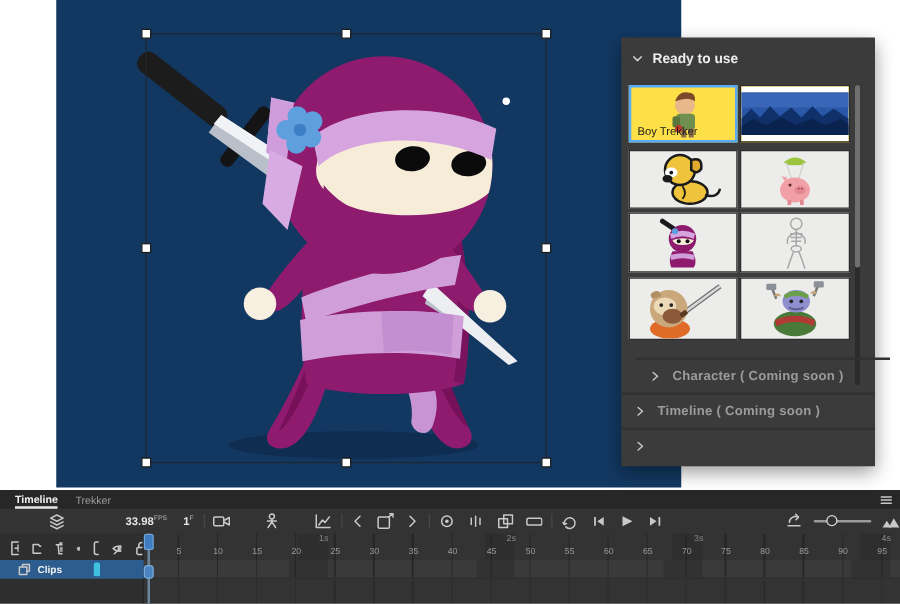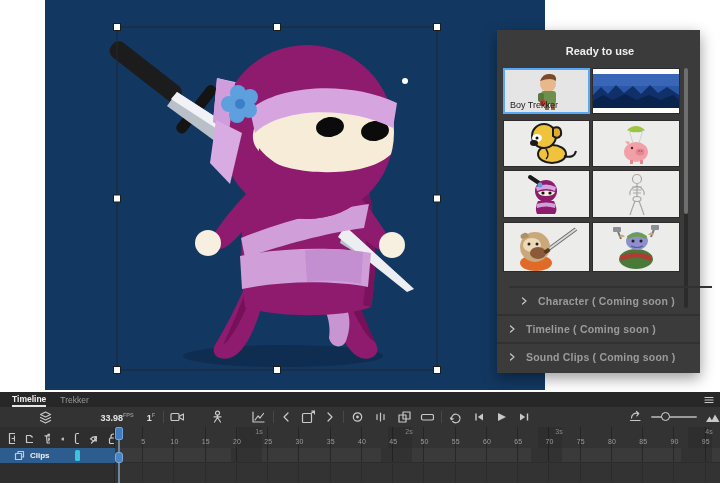--- a/index.html
+++ b/index.html
@@ -7,24 +7,24 @@
   .stage{position:relative;width:720px;height:483px;background:#ffffff;overflow:hidden;
          font-family:"Liberation Sans",sans-serif;}
   .abs{position:absolute;}
 
   
   .canvas{left:45px;top:0;width:500px;height:390px;background:#123862;}
 
   
   .panel{left:497px;top:30px;width:203px;height:343px;background:#3b3b3b;
          box-shadow:0 5px 14px rgba(0,0,0,.4);z-index:5;}
-  .panel-header{left:8px;top:8px;width:190px;height:18px;display:flex;align-items:center;gap:7px;flex-direction:column;}
+  .panel-header{left:8px;top:8px;width:190px;height:18px;display:flex;align-items:center;gap:7px;}
   .panel-header span{color:#efefef;font-size:11px;font-weight:bold;}
   .thumb{background:#ececea;border:1px solid #2c2c2c;overflow:hidden;}
-  .thumb.white{background:#e5e5e5;}
+  .thumb.white{background:#fde047;}
   .thumb.selected{border:2px solid #57a8f5;}
   .thumb-label{position:absolute;left:5px;bottom:2px;font-size:9px;color:#1b1b1b;}
   .scrollbar-track{left:187px;top:38px;width:4px;height:240px;background:#2b2b2b;border-radius:2px;}
   .scrollbar-thumb{left:0;top:0;width:4px;height:146px;background:#6f6f6f;border-radius:2px;}
   .section-row{left:0;width:203px;height:28px;border-top:2px solid #313131;
                display:flex;align-items:center;gap:10px;padding-left:11px;}
   .section-row span{color:#9b9b9b;font-size:10.5px;font-weight:bold;letter-spacing:.2px;}
 
   
   .timeline{left:0;top:392px;width:720px;height:98px;background:#333333;z-index:6;}
@@ -285,21 +285,20 @@
     <div class="abs section-row" style="top:284px;">
       <svg class="icon" width="8" height="10">
           <polyline points="2.5,2 6,5 2.5,8"></polyline>
         </svg>
       <span>Timeline ( Coming soon )</span>
     </div>
     <div class="abs section-row" style="top:312px;">
       <svg class="icon" width="8" height="10">
           <polyline points="2.5,2 6,5 2.5,8"></polyline>
         </svg>
-      <span>Sound Clips ( Coming soon )</span>
     </div>
   </div>
 
   <div class="abs timeline">
     <div class="abs tabbar">
       <div class="tab active">Timeline</div>
       <div class="tab" style="margin-left:14px;">Trekker</div>
       <svg class="icon" width="10" height="8" style="position:absolute;right:6px;top:4px;">
         <path d="M1,1.5 H9 M1,4 H9 M1,6.5 H9"></path>
       </svg>

